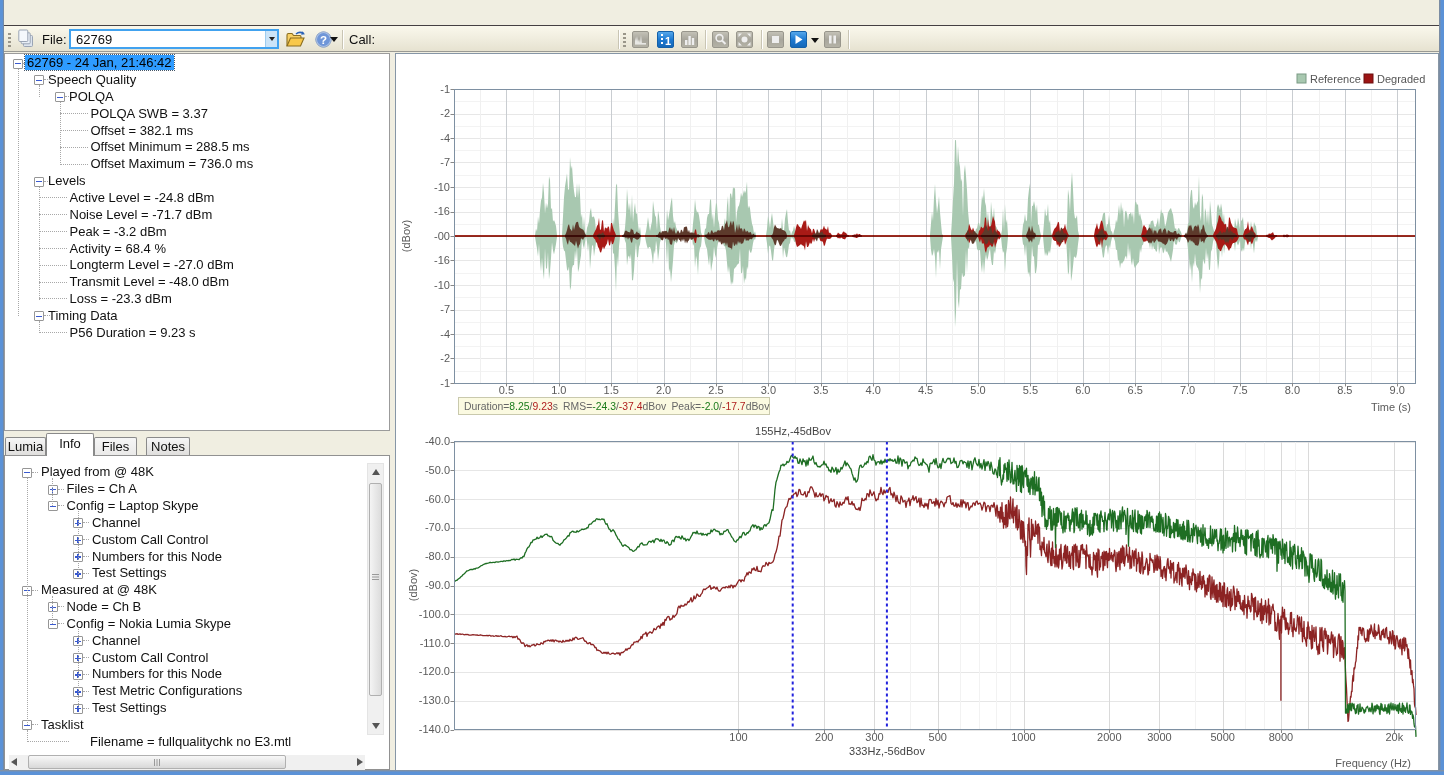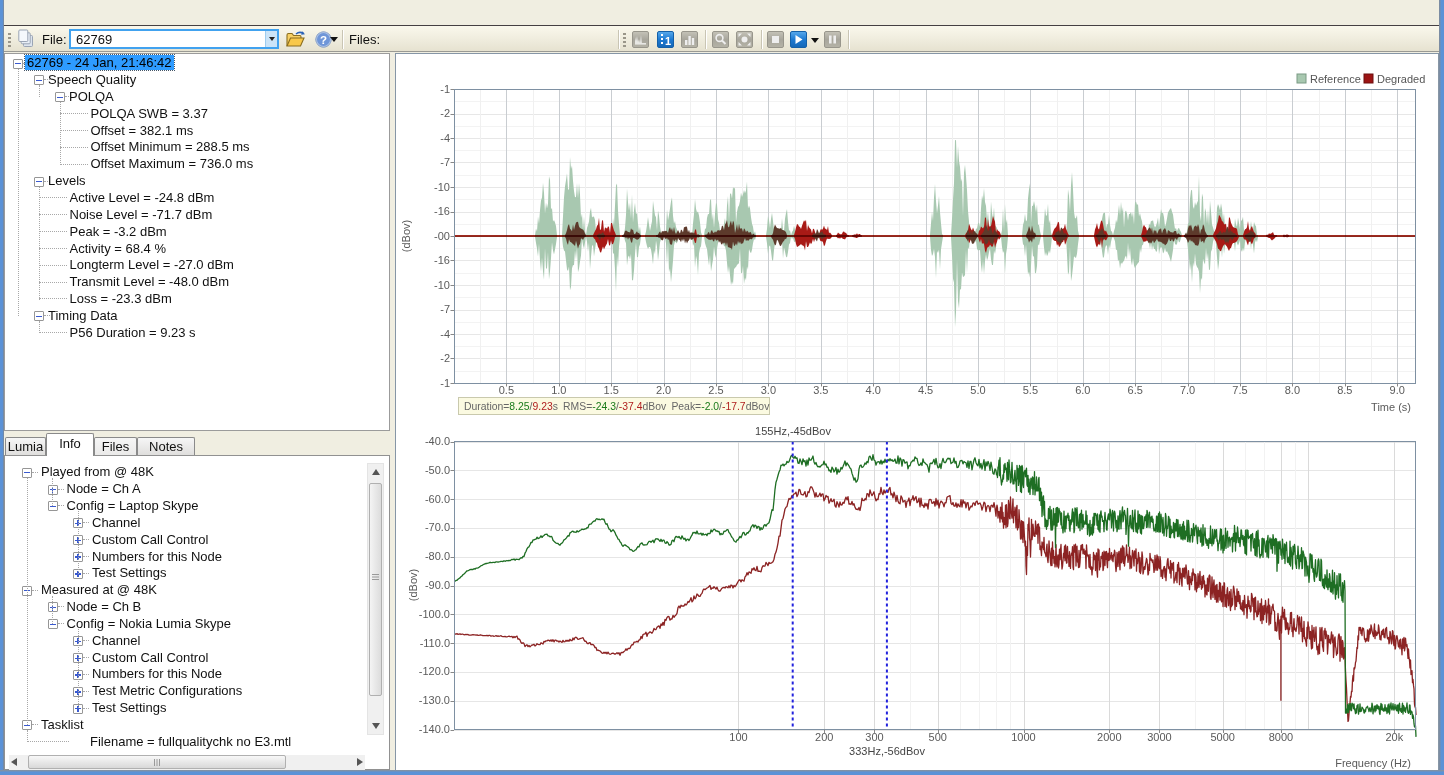--- a/index.html
+++ b/index.html
@@ -77,21 +77,21 @@
     <path d="M11 4 Q14.5 1 18.5 3.5" fill="none" stroke="#2a62b8" stroke-width="1.5"></path>
     <path d="M17.2 1.2 L20 4.2 L16.2 4.8 Z" fill="#2a62b8"></path>
   </svg>
   <svg width="17" height="17" style="position:absolute;left:315px;top:5px" viewBox="0 0 17 17">
     <circle cx="8.5" cy="8.5" r="7.6" fill="#6f96d8" stroke="#3c66a8" stroke-width="1"></circle>
     <circle cx="8.5" cy="8.5" r="7.2" fill="none" stroke="rgba(255,255,255,.45)" stroke-width="1.4"></circle>
     <text x="8.5" y="13" text-anchor="middle" font-size="11.5" font-weight="bold" fill="#fff" font-family="Liberation Sans">?</text>
   </svg>
   <div class="dd" style="left:330px;top:11px"></div>
   <div class="tsep" style="left:342px"></div>
-  <div class="tlabel" style="left:349px">Files:</div>
+  <div class="tlabel" style="left:349px">Call:</div>
   <div class="tsep" style="left:618px"></div>
   <div class="hdots" style="left:623px"></div>
   <div class="tbtn gray" style="left:632px">
     <svg width="15" height="15" viewBox="0 0 15 15">
           <path d="M2 12 L2 5 L3 9 L4 4 L5 10 L6 7 L7 11 L8 3 L9 12 Z" fill="#e8e8e4"></path>
           <rect x="2" y="11" width="11" height="1.6" fill="#e8e8e4"></rect>
         </svg>
   </div>
   <div class="tbtn blue" style="left:657px">
     <svg width="15" height="15" viewBox="0 0 15 15">
@@ -189,30 +189,30 @@
 <div class="trow" style="left:69.5px;top:324.7px">P56 Duration = 9.23 s</div>
 <div class="vdot" style="left:17.5px;top:68.5px;height:247.8px"></div>
 <div class="vdot" style="left:38.5px;top:85.3px;height:11.9px"></div>
 <div class="vdot" style="left:59.5px;top:102.2px;height:62.4px"></div>
 <div class="vdot" style="left:38.5px;top:186.5px;height:113.0px"></div>
 <div class="vdot" style="left:38.5px;top:321.2px;height:11.9px"></div>
 
  <div class="tab" style="left:5px;top:437px;width:41px;height:19px;line-height:18px">Lumia</div>
  <div class="tab active" style="left:46px;top:433px;width:48px;height:23px;line-height:20px">Info</div>
  <div class="tab" style="left:94px;top:437px;width:43px;height:36px;line-height:18px">Files</div>
- <div class="tab" style="left:137px;top:437px;width:58px;height:19px;line-height:18px">Notes</div>
+ <div class="tab" style="left:146px;top:437px;width:44px;height:19px;line-height:18px">Notes</div>
  <div class="panel" id="bpanel"></div>
  <div class="ebox" style="left:22.0px;top:467.6px"></div>
 <div class="esym minus" style="left:22.0px;top:467.6px"></div>
 <div class="hdot" style="left:32.0px;top:471.6px;width:6px"></div>
 <div class="trow" style="left:41.0px;top:464.2px">Played from @ 48K</div>
 <div class="ebox" style="left:47.5px;top:484.5px"></div>
 <div class="esym plus" style="left:47.5px;top:484.5px"></div>
 <div class="hdot" style="left:57.5px;top:488.5px;width:6px"></div>
-<div class="trow" style="left:66.5px;top:481.1px">Node = Ch A</div>
+<div class="trow" style="left:66.5px;top:481.1px">Files = Ch A</div>
 <div class="ebox" style="left:47.5px;top:501.3px"></div>
 <div class="esym minus" style="left:47.5px;top:501.3px"></div>
 <div class="hdot" style="left:57.5px;top:505.3px;width:6px"></div>
 <div class="trow" style="left:66.5px;top:497.9px">Config = Laptop Skype</div>
 <div class="ebox" style="left:73.0px;top:518.1px"></div>
 <div class="esym plus" style="left:73.0px;top:518.1px"></div>
 <div class="hdot" style="left:83.0px;top:522.1px;width:6px"></div>
 <div class="trow" style="left:92.0px;top:514.8px">Channel</div>
 <div class="ebox" style="left:73.0px;top:535.0px"></div>
 <div class="esym plus" style="left:73.0px;top:535.0px"></div>

